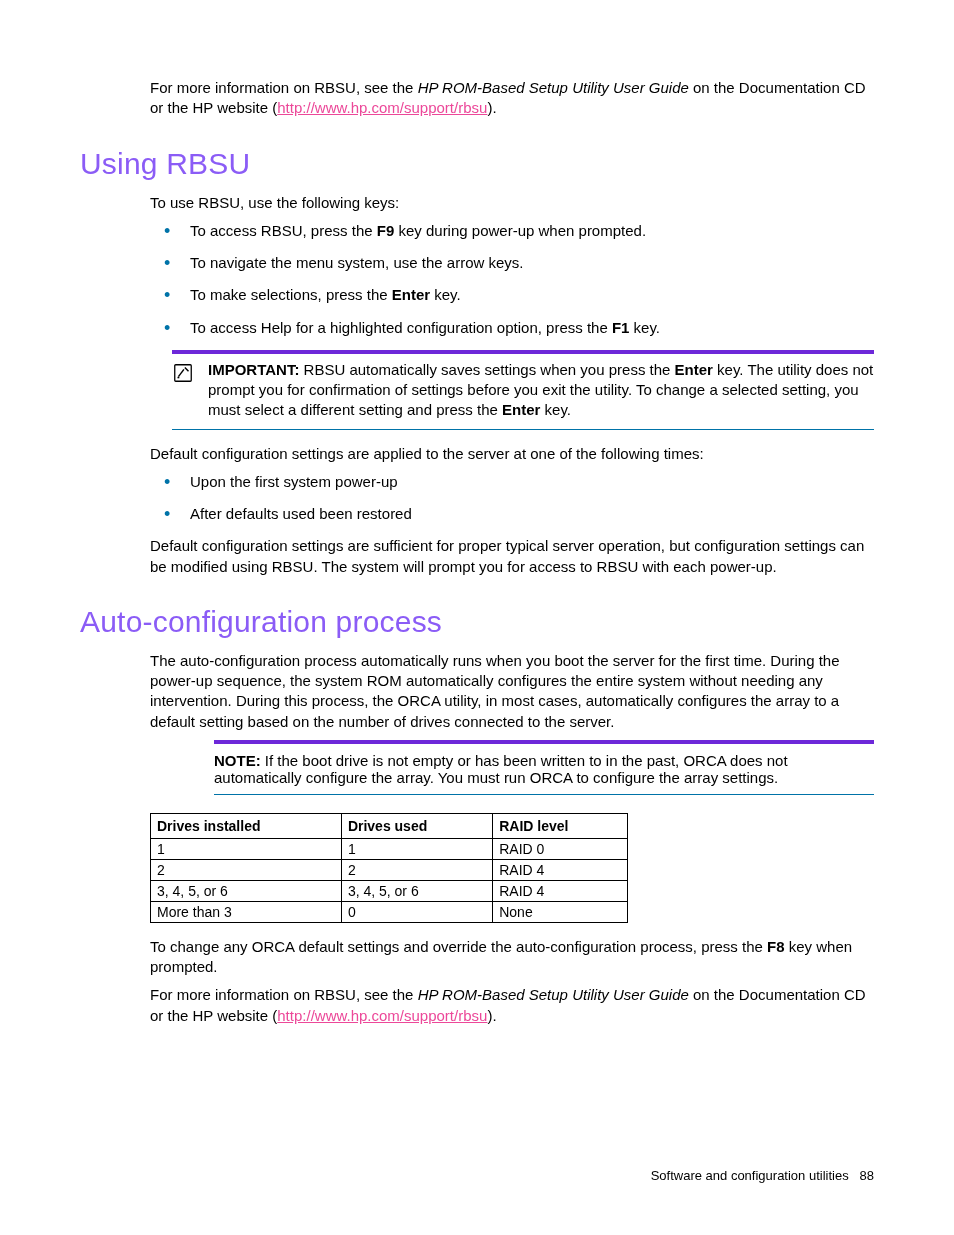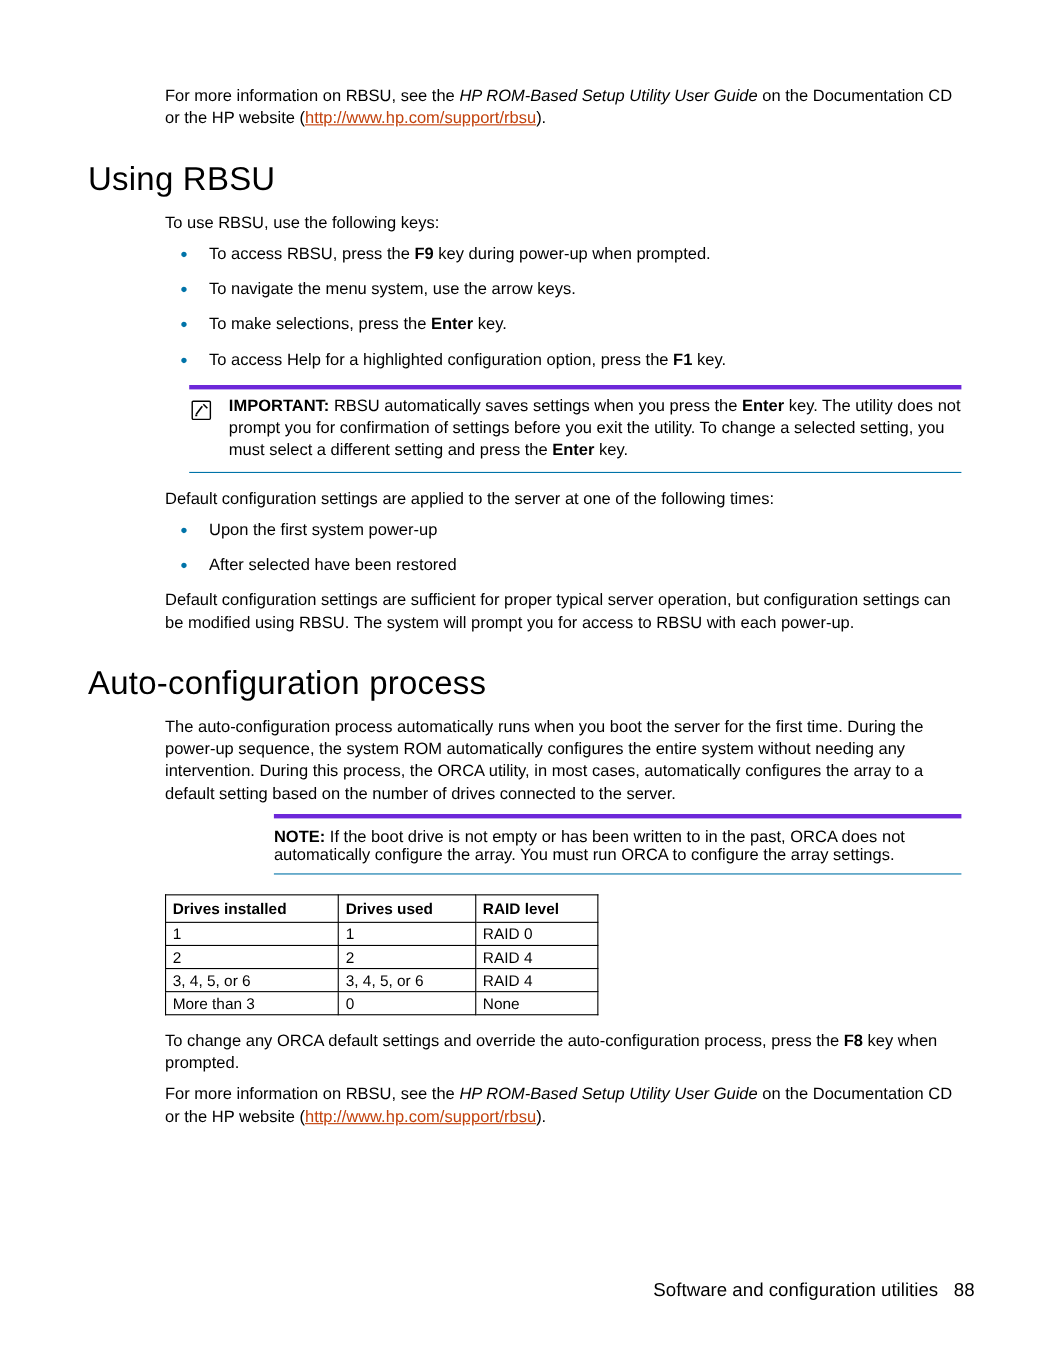--- a/index.html
+++ b/index.html
@@ -21,27 +21,27 @@
   .body-indent {
     margin-left: 70px;
   }
   p {
     margin: 0 0 8px 0;
     line-height: 1.35;
   }
   h2 {
     font-family: Futura, "Trebuchet MS", Arial, sans-serif;
     font-weight: normal;
-    color: #000000;
+    color: #8b5cf6;
     font-size: 30px;
     margin: 28px 0 12px 0;
     letter-spacing: 0.2px;
   }
   a.link {
-    color: #c2410c;
+    color: #ec4899;
   }
   ul.bullets {
     list-style: none;
     padding: 0;
     margin: 6px 0 10px 0;
   }
   ul.bullets li {
     position: relative;
     padding-left: 40px;
     margin-bottom: 12px;
@@ -71,50 +71,50 @@
   }
   .note-icon {
     flex: 0 0 22px;
     padding-top: 2px;
   }
   .note-text {
     flex: 1;
     line-height: 1.35;
   }
   .note-block.plain {
-    margin-left: 99px;
+    margin-left: 64px;
     padding: 8px 0;
   }
   .note-block.plain + .note-block.plain {
     margin-top: 16px;
   }
   .bold { font-weight: bold; }
   .italic { font-style: italic; }
   table.data {
     border-collapse: collapse;
     margin: 18px 0 14px 0;
-    width: 394px;
+    width: 478px;
   }
   table.data th, table.data td {
     border: 1px solid #000;
     padding: 2px 6px;
     text-align: left;
     font-size: 14px;
     vertical-align: top;
   }
   table.data th {
     font-weight: bold;
     padding-top: 4px;
     padding-bottom: 4px;
   }
   .footer {
     position: absolute;
     bottom: 52px;
-    right: 68px;
-    font-size: 17px;
+    right: 80px;
+    font-size: 13px;
   }
 </style>
 </head>
 <body>
 
 <div class="page">
 
   <div class="body-indent">
     <p>
       <span>For more information on RBSU, see the </span><span class="italic">HP ROM-Based Setup Utility User Guide</span><span> on the Documentation CD or the HP website (</span><a class="link" href="#">http://www.hp.com/support/rbsu</a><span>).</span>
@@ -144,21 +144,21 @@
       </div>
       <div class="note-text">
         <span class="bold">IMPORTANT:</span><span>  RBSU automatically saves settings when you press the </span><span class="bold">Enter</span><span> key. The utility does not prompt you for confirmation of settings before you exit the utility. To change a selected setting, you must select a different setting and press the </span><span class="bold">Enter</span><span> key.</span>
       </div>
     </div>
 
     <p>Default configuration settings are applied to the server at one of the following times:</p>
 
     <ul class="bullets">
       <li>Upon the first system power-up</li>
-      <li>After selected have been restored</li>
+      <li>After defaults used been restored</li>
     </ul>
 
     <p>Default configuration settings are sufficient for proper typical server operation, but configuration settings can be modified using RBSU. The system will prompt you for access to RBSU with each power-up.</p>
   </div>
 
   <h2>Auto-configuration process</h2>
 
   <div class="body-indent">
     <p>The auto-configuration process automatically runs when you boot the server for the first time. During the power-up sequence, the system ROM automatically configures the entire system without needing any intervention. During this process, the ORCA utility, in most cases, automatically configures the array to a default setting based on the number of drives connected to the server.</p>
 

